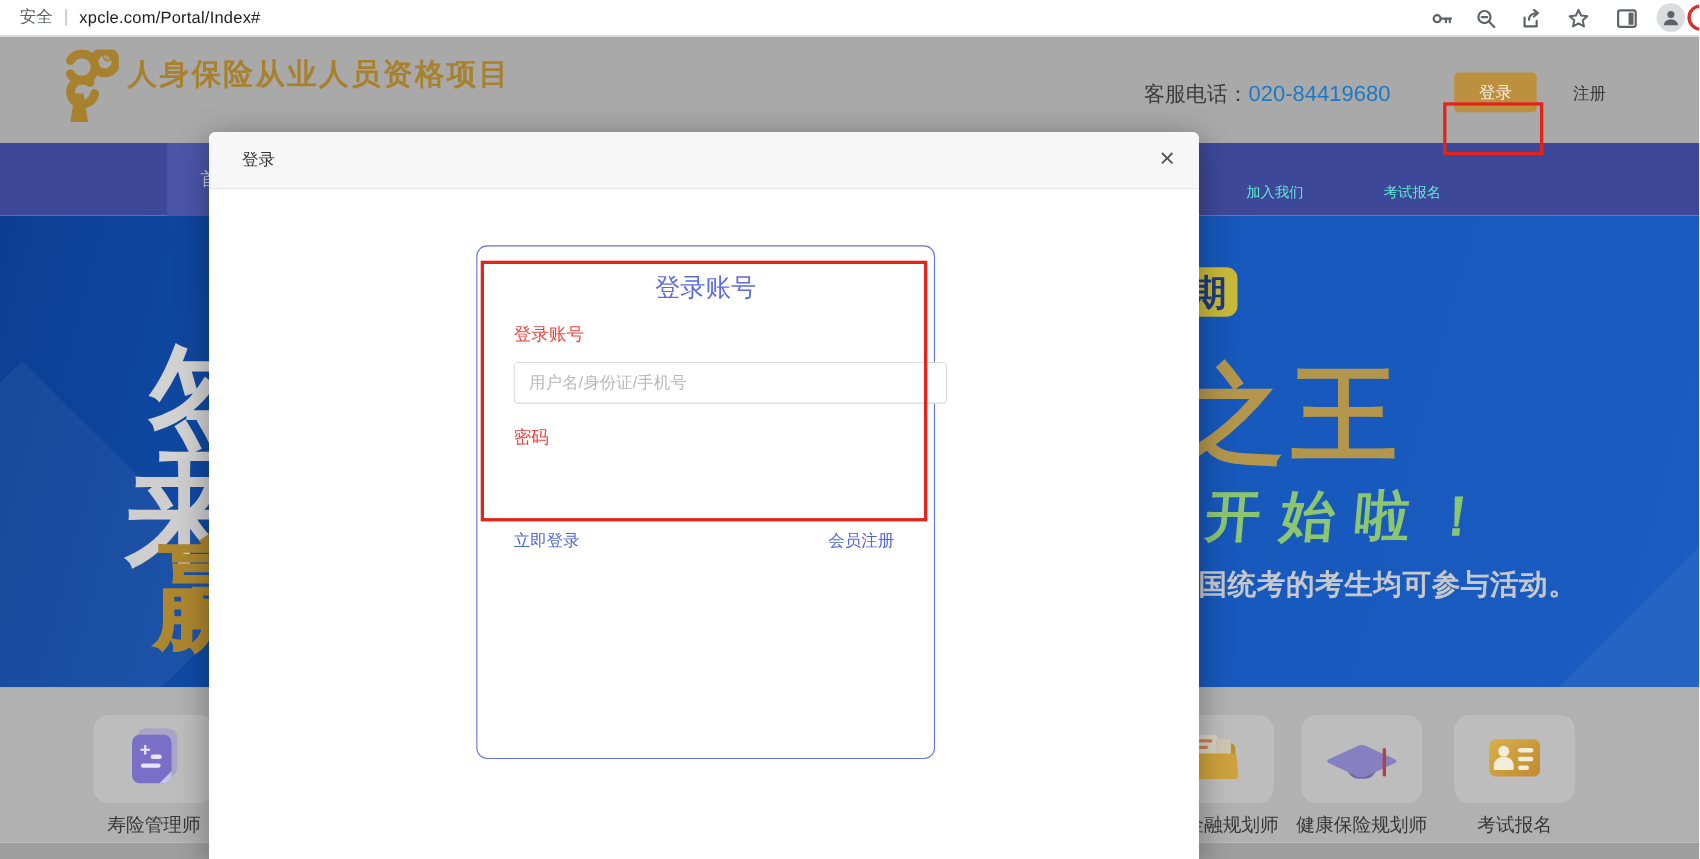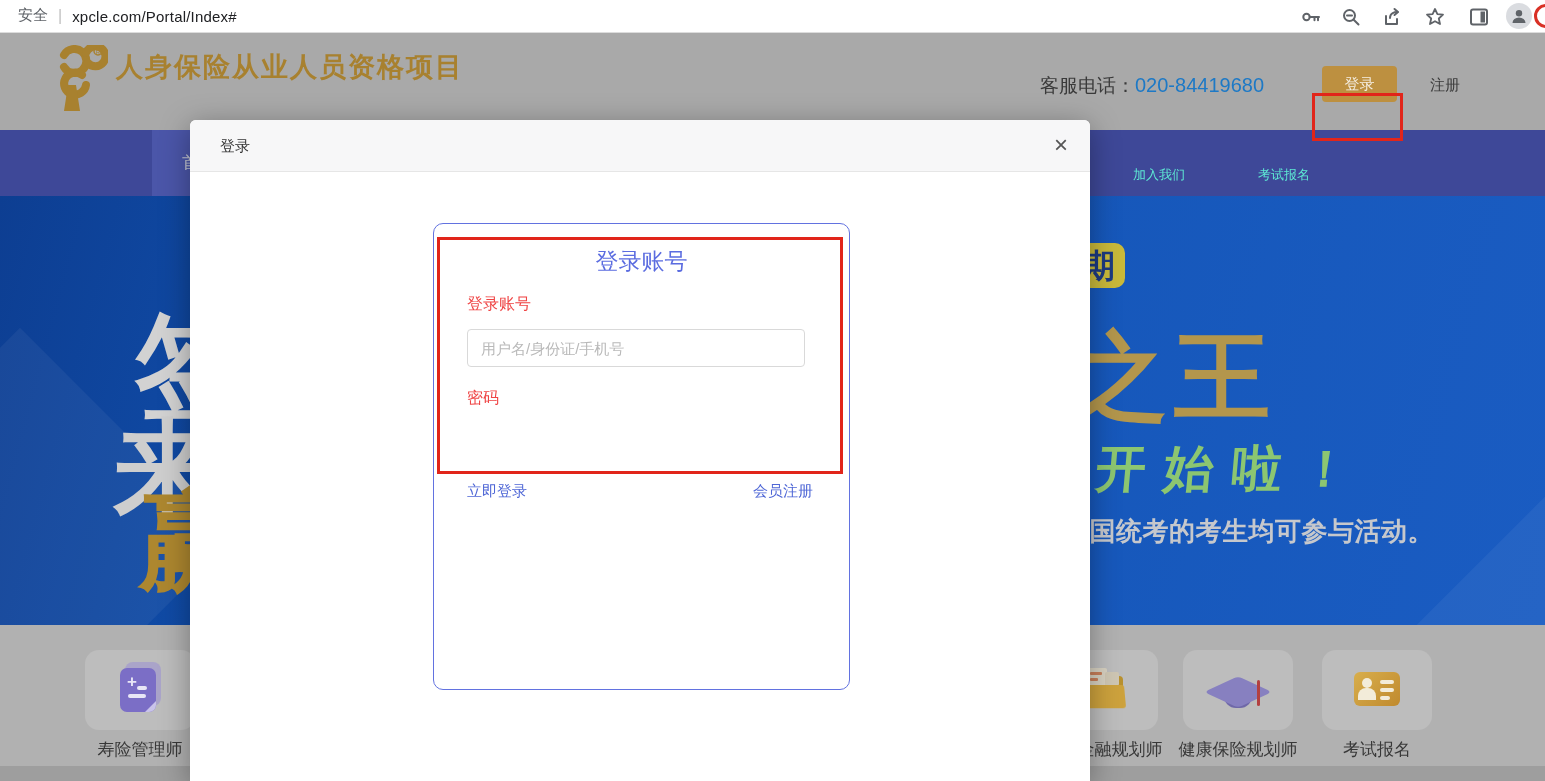--- a/index.html
+++ b/index.html
@@ -105,21 +105,21 @@
     border-radius:6px 6px 0 0; box-shadow:0 6px 30px rgba(0,0,0,.35); z-index:10; }
   .modal-header { position:absolute; left:0; top:0; width:900px; height:52px; background:#f7f7f8;
     border-bottom:1px solid #e6e6e6; border-radius:6px 6px 0 0; }
   .modal-title { position:absolute; left:30px; top:0; line-height:52px; font-size:15px; color:#333; }
   .modal-close { position:absolute; right:22px; top:12px; font-size:24px; color:#555; cursor:pointer; line-height:26px; }
   .form-card { position:absolute; left:243px; top:103px; width:417px; height:467px; background:#fff;
     border:1px solid #6272e0; border-radius:10px; }
   .form-title { position:absolute; left:0; top:22px; width:100%; text-align:center; font-size:23px; color:#5b6ce0; }
   .f-label { position:absolute; left:33px; font-size:16px; color:#ef4444; }
   .lab1 { top:70px; } .lab2 { top:164px; }
-  .f-input { position:absolute; left:33px; width:338px; height:38px; border:1px solid #d9d9d9; border-radius:4px;
+  .f-input { position:absolute; left:33px; width:394px; height:38px; border:1px solid #d9d9d9; border-radius:4px;
     font-size:15px; color:#333; padding:0 13px; outline:none; font-family:inherit; }
   .f-input::placeholder { color:#b9b9b9; }
   .inp1 { top:105px; } .inp2 { top:199px; }
   .link { position:absolute; font-size:15px; color:#4e66d6; cursor:pointer; }
   .link-reg { left:33px; top:258px; } .link-forgot { right:36px; top:258px; }
   .submit-btn { position:absolute; left:27px; top:292px; width:357px; height:37px; background:#6b7ce0;
     border:none; border-radius:3px; color:#fff; font-size:18px; cursor:pointer; font-family:inherit; }
 
   
   .annot { position:absolute; border:3px solid #e1251a; z-index:20; pointer-events:none; }

